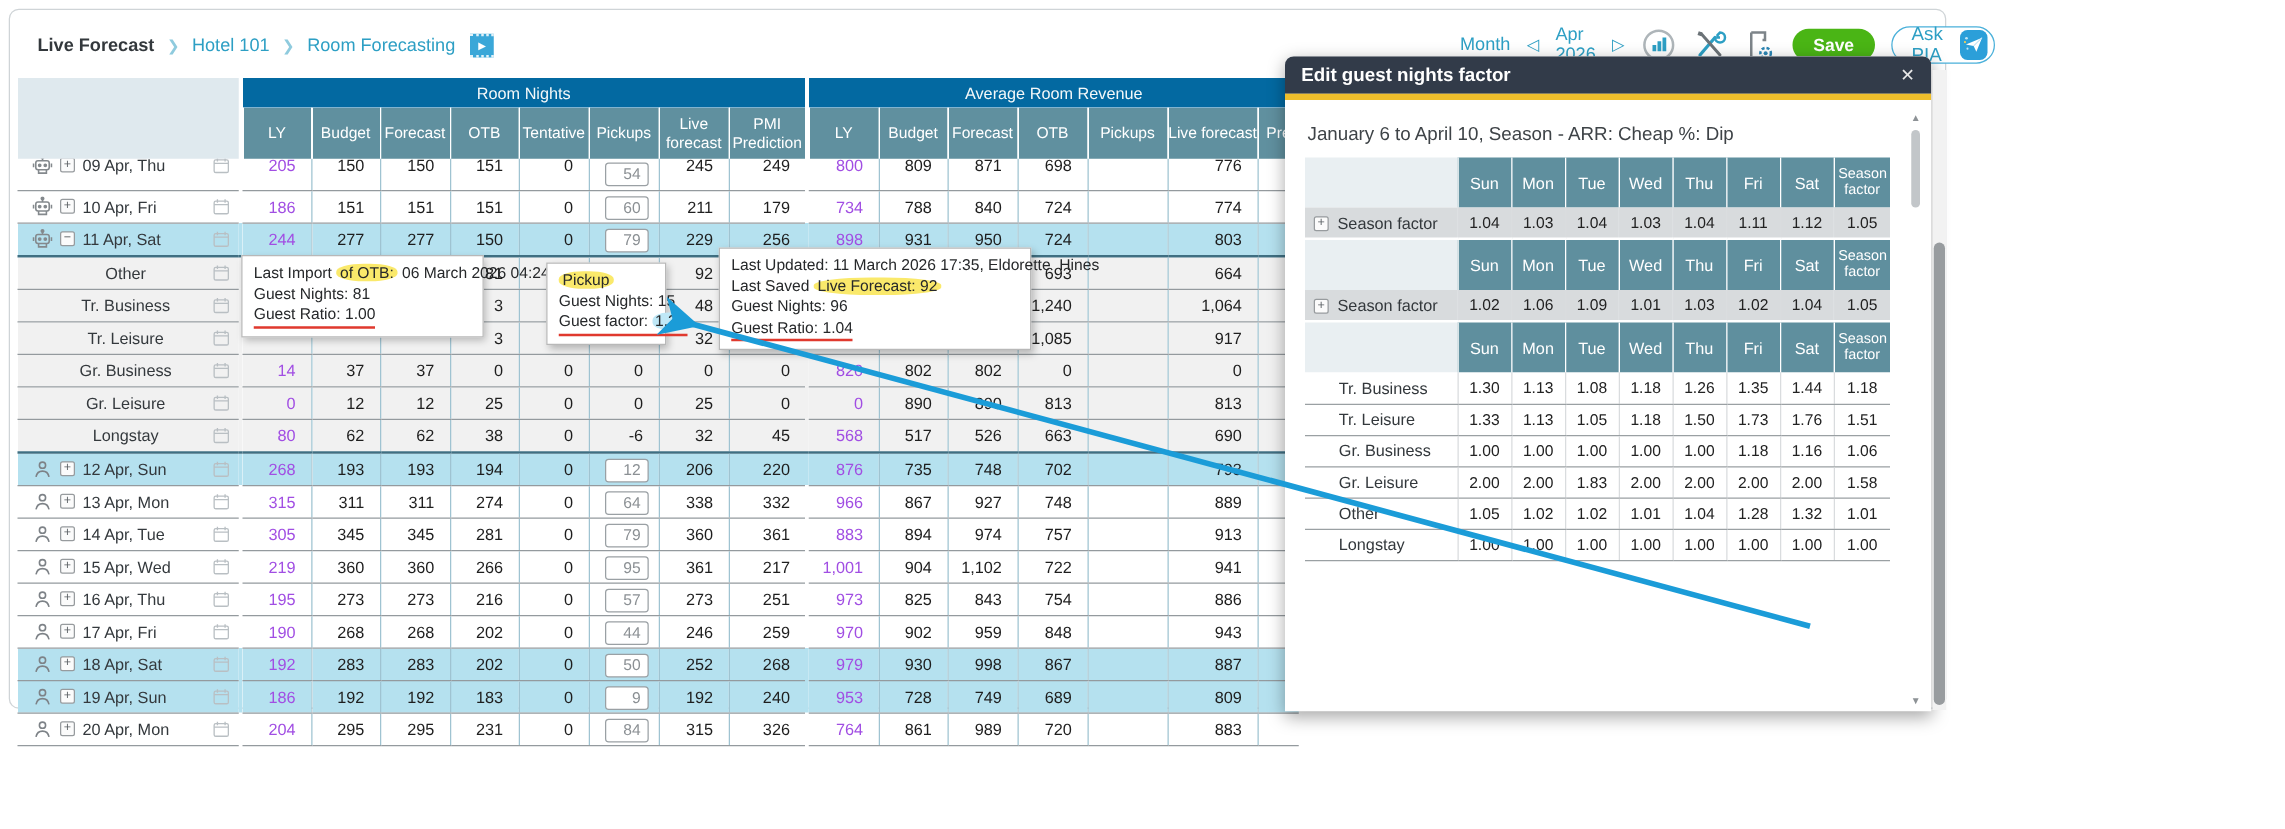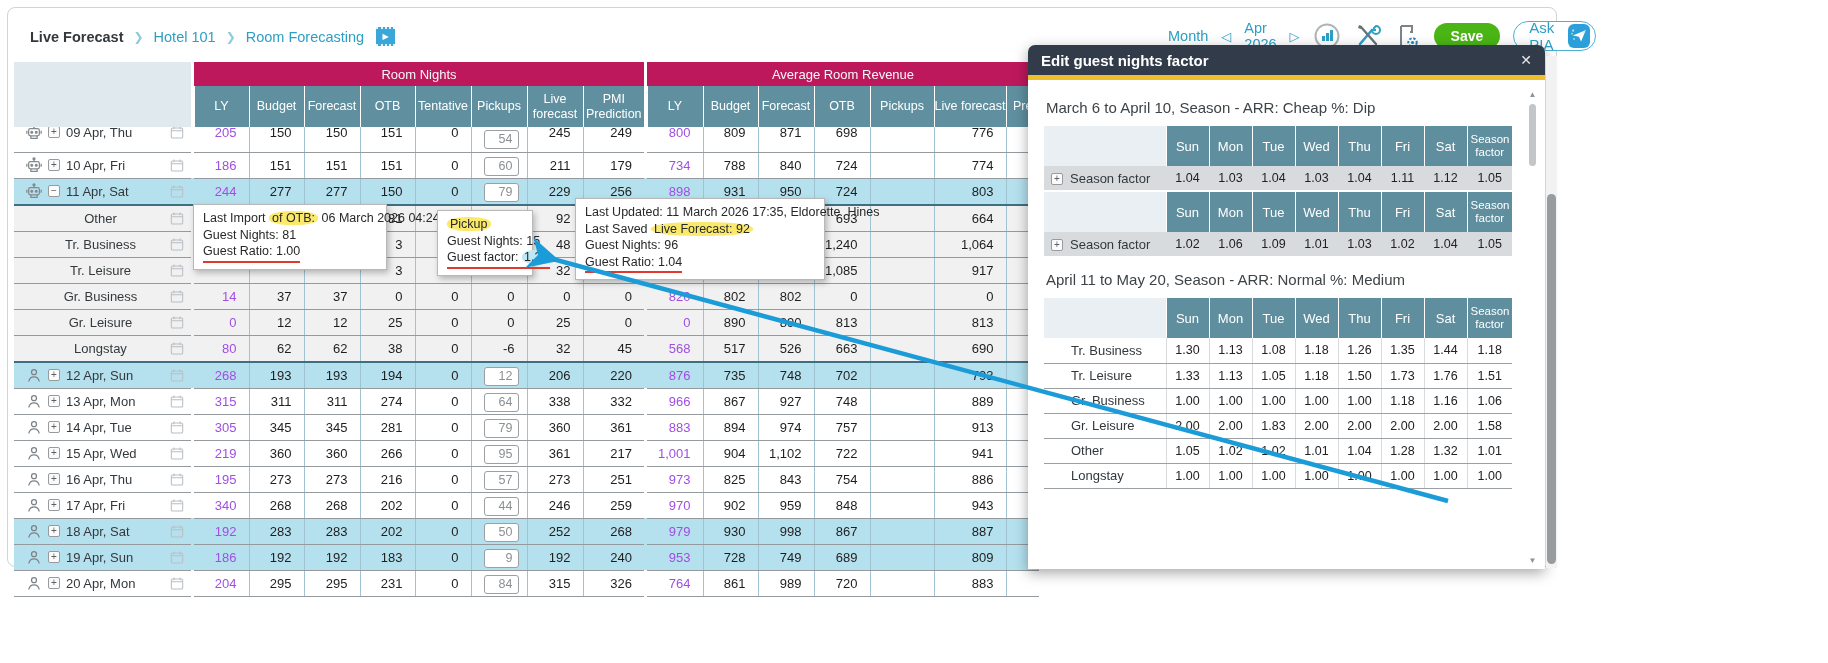--- a/index.html
+++ b/index.html
@@ -24,21 +24,21 @@
   .btn-pia { display:flex; align-items:center; gap:9px; background:#fff; border:1.5px solid #49b0da; border-radius:15px; padding:2px 5px 2px 15px; height:30px; cursor:pointer; }
   .btn-pia .pia-label { color:#2d9fc4; font-size:15px; }
   .pia-ic { display:inline-flex; align-items:center; justify-content:center; width:27px; height:24px; background:#2b9fd9; border-radius:6px; }
   .tbicon { display:inline-flex; }
 
   
   .ftable-wrap { position:absolute; left:14px; top:62px; z-index:1; }
   table.ftable { border-collapse:collapse; table-layout:fixed; }
   .ftable th, .ftable td { overflow:hidden; }
   .ftable .blank { background:#dfe9ee; }
-  .ftable .grp { background:#be185d; color:#f4f8f9; font-size:13px; font-weight:normal; height:24px; }
+  .ftable .grp { background:#0369a1; color:#f4f8f9; font-size:13px; font-weight:normal; height:24px; }
   .ftable .chead th { background:#60909f; color:#fff; font-size:12.5px; font-weight:normal; height:41px; border-left:1px solid #fff; line-height:1.2; }
   .ftable th.sp, .ftable td.sp { background:#fff; border:none; padding:0; }
   .ftable tbody tr { height:25px; }
   .ftable tbody td { border-bottom:1px solid #949a9e; background:#fff; }
   .ftable tbody td.num { border-left:1px solid #9fc3d1; }
   .ftable tbody td.first { border-left:none; }
   .ftable tr.seg td { background:#f1f1f1; }
   .ftable tr.hl td { background:#b5e1ef; }
   .ftable tr.sb td { border-bottom:2px solid #3f6f82; }
   .cv { display:block; line-height:25px; padding-right:12px; text-align:right; font-size:13px; color:#1e1e1e; white-space:nowrap; }
@@ -1138,21 +1138,21 @@
                 <span class="cal"><svg width="14" height="15" viewBox="0 0 16 16">
                     <g fill="none" stroke="#b9bfc3" stroke-width="1.2">
                       <rect x="1.5" y="2.8" width="13" height="11.5" rx="1.5"></rect>
                       <path d="M4.5 1v3.2M11.5 1v3.2M1.5 6h13"></path>
                     </g>
                   </svg></span>
               </div>
             </td>
             <td class="sp"></td>
             <td class="num first ly">
-              <span class="cv">340</span>
+              <span class="cv">190</span>
             </td>
             <td class="num">
               <span class="cv">268</span>
             </td>
             <td class="num">
               <span class="cv">268</span>
             </td>
             <td class="num">
               <span class="cv">202</span>
             </td>
@@ -1412,21 +1412,21 @@
   </div>
 
   <div class="panel">
     <div class="phead">
       <span class="ptitle-main">Edit guest nights factor</span>
       <span class="pclose">✕</span>
     </div>
     <div class="pgold"></div>
     <div class="pbody" id="panel-sections">
         <div class="psec">
-          <div class="psec-title">March 6 to April 10, Season - ARR: Cheap %: Dip</div>
+          <div class="psec-title">January 6 to April 10, Season - ARR: Cheap %: Dip</div>
           <table class="ptab">
             <colgroup>
               <col style="width:122px">
               <col style="width:43px">
               <col style="width:43px">
               <col style="width:43px">
               <col style="width:43px">
               <col style="width:43px">
               <col style="width:43px">
               <col style="width:43px">
@@ -1495,21 +1495,20 @@
                 <td class="pval">1.01</td>
                 <td class="pval">1.03</td>
                 <td class="pval">1.02</td>
                 <td class="pval">1.04</td>
                 <td class="pval">1.05</td>
               </tr>
             </tbody>
           </table>
         </div>
         <div class="psec">
-          <div class="psec-title">April 11 to May 20, Season - ARR: Normal %: Medium</div>
           <table class="ptab">
             <colgroup>
               <col style="width:122px">
               <col style="width:43px">
               <col style="width:43px">
               <col style="width:43px">
               <col style="width:43px">
               <col style="width:43px">
               <col style="width:43px">
               <col style="width:43px">

